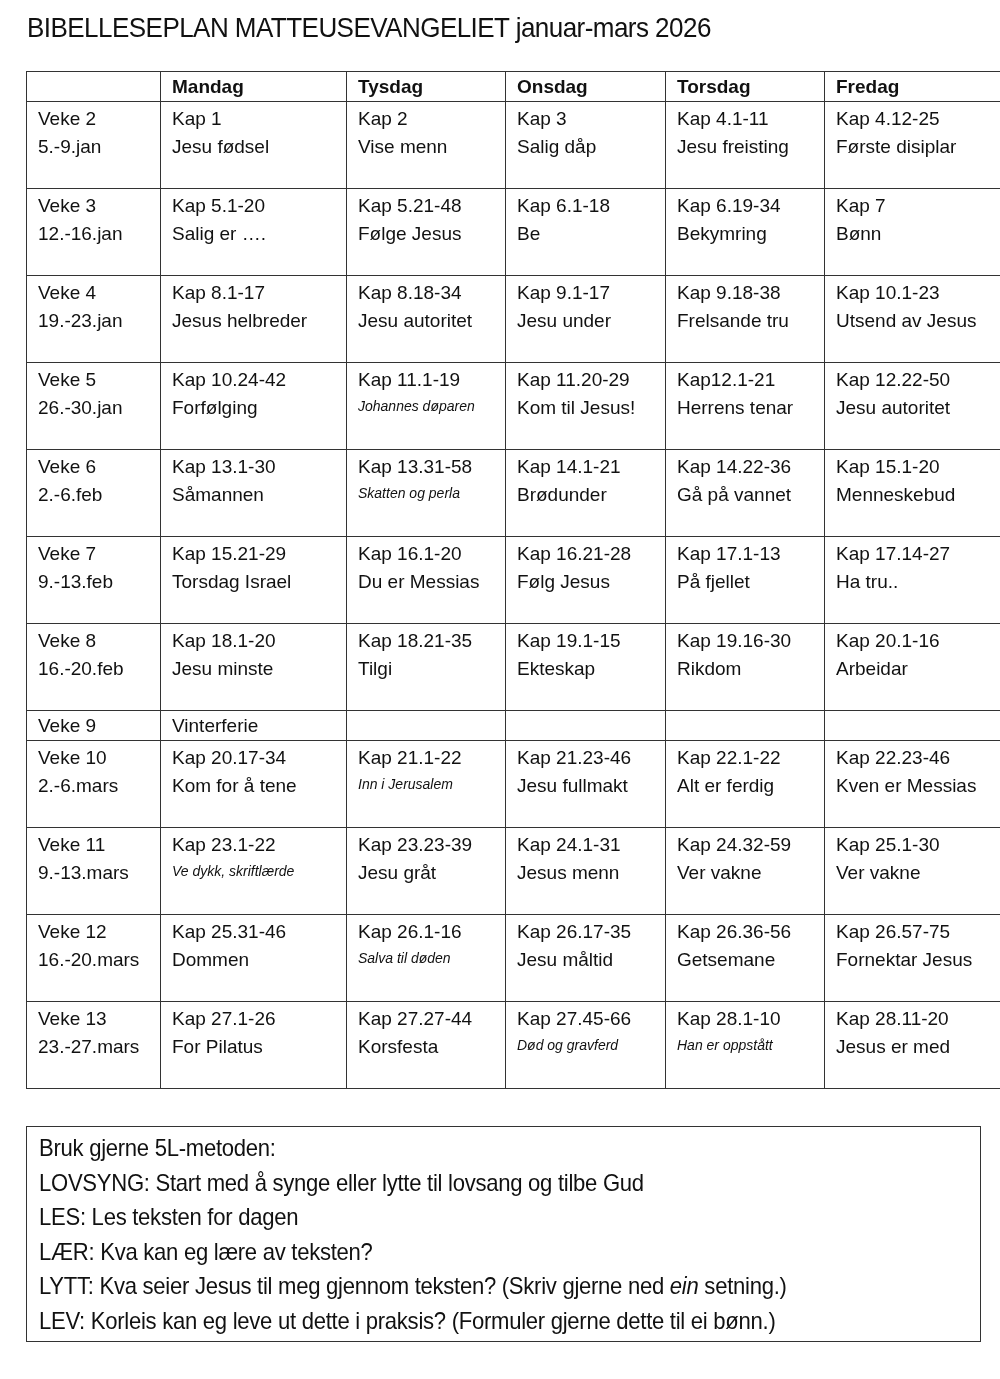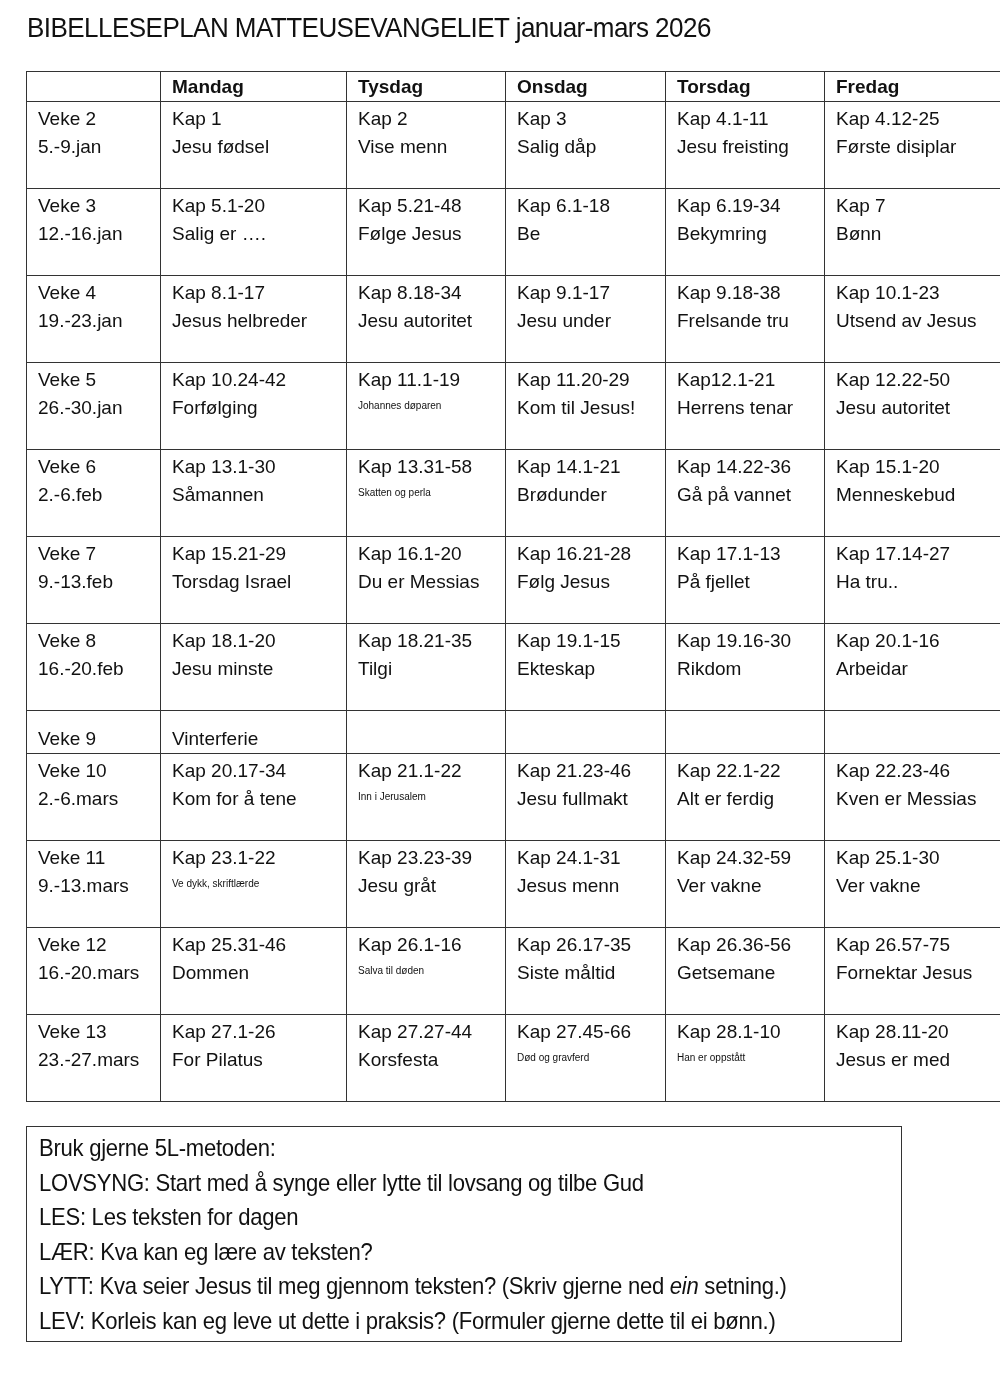--- a/index.html
+++ b/index.html
@@ -16,25 +16,25 @@
     position: absolute; left: 26px; top: 71px;
     width: 974px; border-collapse: collapse; table-layout: fixed;
   }
   table.plan td, table.plan th {
     border: 1.5px solid #333; vertical-align: top; padding: 3px 0 0 11px;
     font-weight: normal; text-align: left; font-size: 19px; line-height: 28px;
     white-space: nowrap; overflow: hidden;
   }
   table.plan th { height: 26px; padding-top: 1px; font-weight: bold; }
   table.plan tr.week td { height: 83px; }
-  table.plan tr.short td { height: 26px; padding-top: 14px; }
-  .small { font-size: 10px; line-height: 24px; display: block; }
+  table.plan tr.short td { height: 26px; padding-top: 1px; }
+  .small { font-size: 14px; line-height: 24px; display: block; font-style: italic; }
   .line { display: block; }
   .box {
-    position: absolute; left: 26px; top: 1126px; width: 876px; height: 216px;
+    position: absolute; left: 26px; top: 1126px; width: 955px; height: 216px;
     border: 1.5px solid #333; box-sizing: border-box;
     padding: 4px 0 0 12px;
   }
   .box .row {
     font-size: 24px; line-height: 34.5px; white-space: nowrap;
     transform: scaleX(0.92); transform-origin: left top; letter-spacing: -0.3px;
   }
 </style>
 </head>
 <body>
@@ -313,21 +313,21 @@
         <td>
           <span class="line">Kap 25.31-46</span>
           <span class="line">Dommen</span>
         </td>
         <td>
           <span class="line">Kap 26.1-16</span>
           <span class="small">Salva til døden</span>
         </td>
         <td>
           <span class="line">Kap 26.17-35</span>
-          <span class="line">Siste måltid</span>
+          <span class="line">Jesu måltid</span>
         </td>
         <td>
           <span class="line">Kap 26.36-56</span>
           <span class="line">Getsemane</span>
         </td>
         <td>
           <span class="line">Kap 26.57-75</span>
           <span class="line">Fornektar Jesus</span>
         </td>
       </tr>

